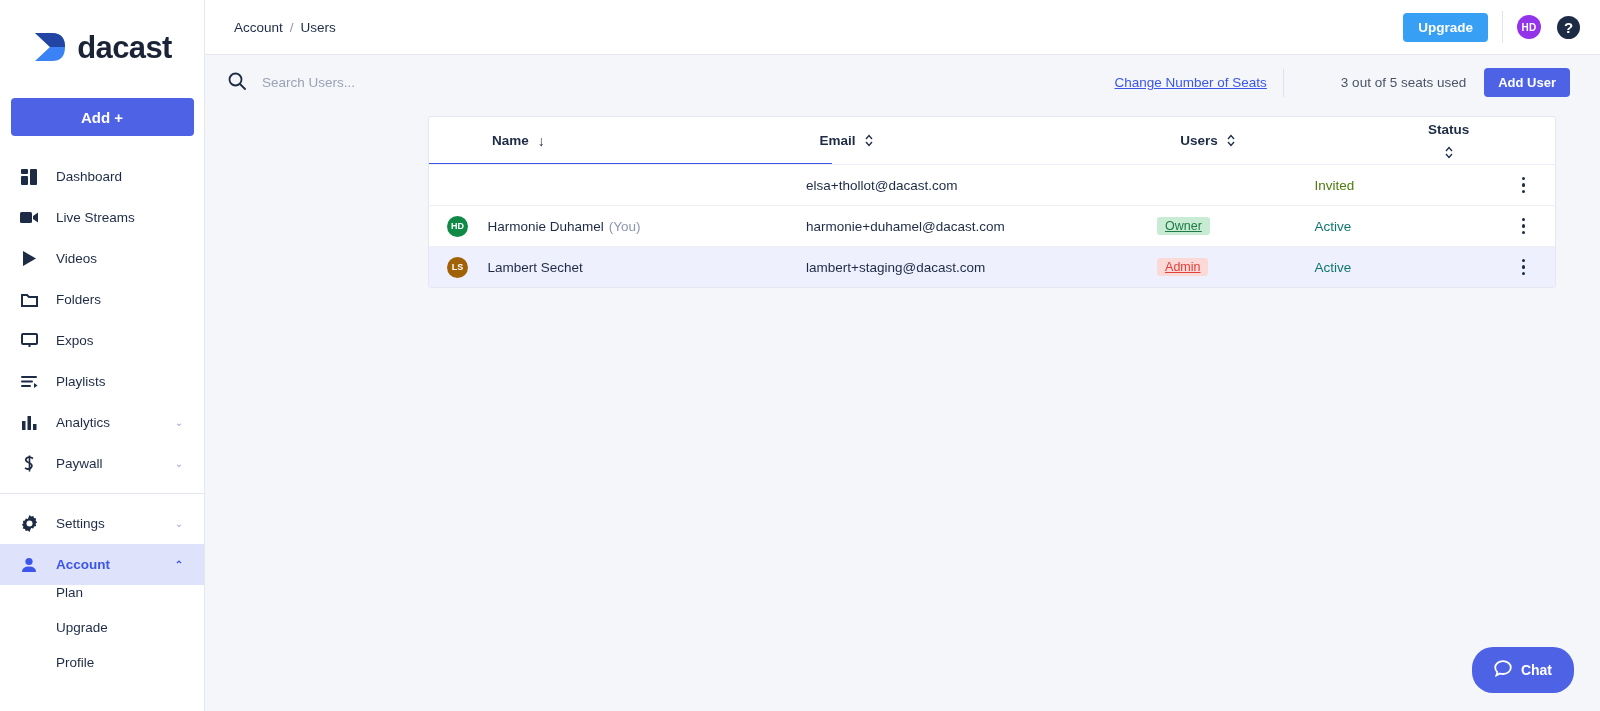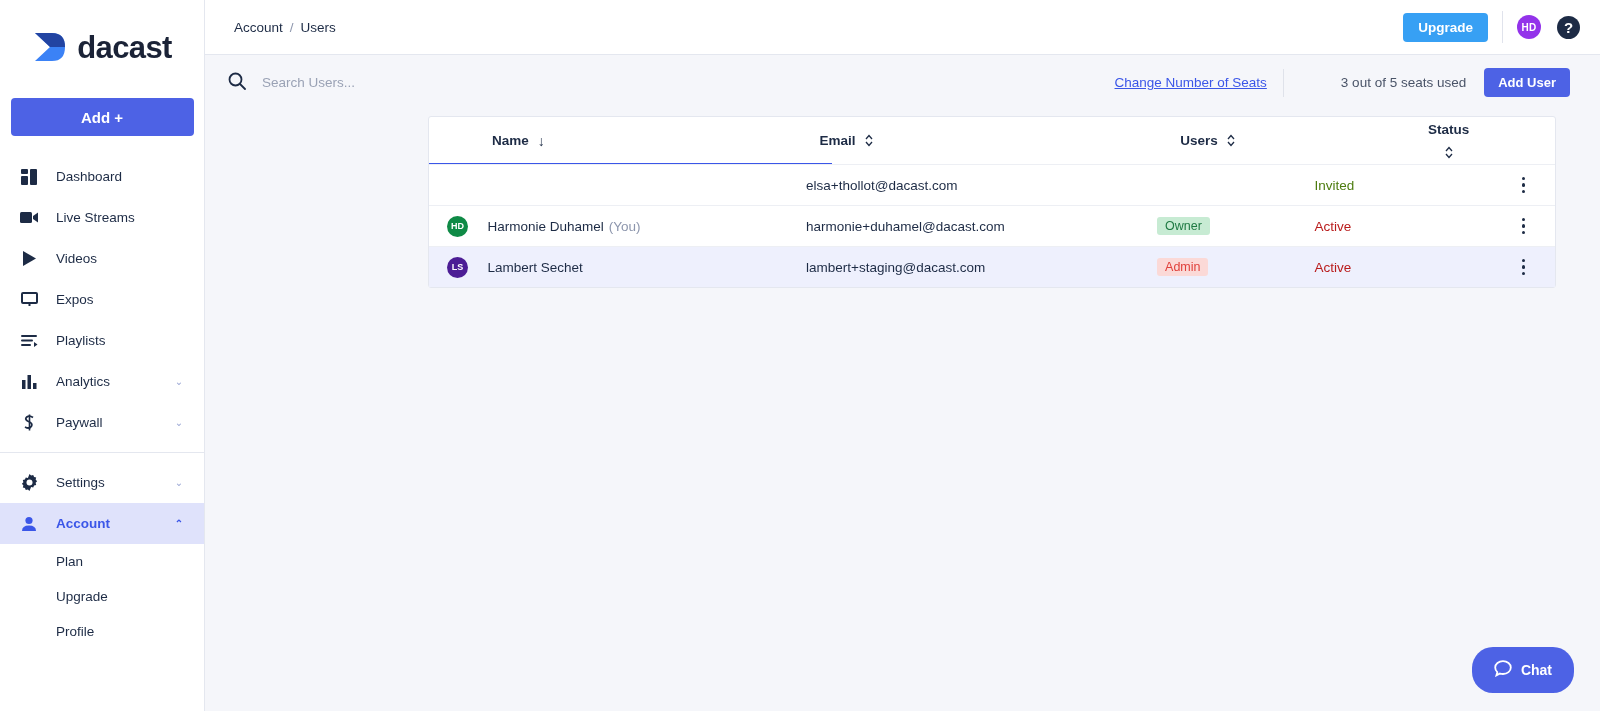--- a/index.html
+++ b/index.html
@@ -45,21 +45,21 @@
     margin-right: 16px;
   }
   .nav-icon svg { display: block; }
   .nav-label { flex: 1; }
   .nav-chev {
     width: 22px; margin-right: 14px; color: #9aa6d4;
     font-size: 10px; text-align: center;
   }
   .nav-item.active .nav-chev { color: #3b56e8; }
   .nav-sub {
-    height: 35px; display: flex; align-items: center;
+    height: 35px; display: flex; 
     padding-left: 56px; font-size: 13.5px; color: #1d2b45; cursor: pointer;
   }
   .nav-divider { height: 1px; background: #e4e7ef; margin: 9px 0; }
 
   
   #main { flex: 1; position: relative; height: 711px; background: #f5f6fa; }
 
   
   #topbar {
     height: 55px; background: #ffffff; border-bottom: 1px solid #e4e7ef;
@@ -141,26 +141,26 @@
   .avatar {
     width: 21px; height: 21px; border-radius: 50%; color: #fff;
     font-size: 9px; font-weight: bold;
     display: flex; align-items: center; justify-content: center;
   }
   .name-cell { width: 354px; }
   .muted { color: #8d96ad; margin-left: 5px; }
   .email-cell { width: 390px; }
   .role-cell { width: 175px; }
   .badge {
-    font-size: 12.5px; border-radius: 3px; padding: 3px 8px; line-height: 1;
+    font-size: 12.5px; border-radius: 3px; padding: 3px 8px; line-height: 1; text-decoration: underline;
   }
   .badge-owner { background: #c7ebd3; color: #1f7a43; }
   .badge-admin { background: #fbd9d7; color: #e0403b; }
   .status-cell { width: 230px; font-size: 13.5px; }
-  .status-active { color: #b91c1c; text-align: center; }
+  .status-active { color: #0f766e; text-align: center; }
   .status-invited { color: #4d7c0f; }
   .act-cell { flex: 1; display: flex; justify-content: flex-end; padding-right: 30px; }
   .kebab { cursor: pointer; display: flex; flex-direction: column; gap: 3px; }
   .kebab i { width: 3.5px; height: 3.5px; border-radius: 50%; background: #1d2b45; display: block; }
 
   
   #chat {
     position: absolute; right: 26px; bottom: 18px;
     background: #4d62e5; color: #fff; height: 46px; border-radius: 21px;
     display: flex; align-items: center; gap: 9px; padding: 0 22px;
@@ -211,20 +211,28 @@
 
       <div class="nav-item">
         <span class="nav-icon">
           <svg width="13" height="15" viewBox="0 0 13 15" fill="#1d2b45">
               <path d="M0 0 L13 7.5 L0 15 Z"></path>
             </svg>
         </span>
         <span class="nav-label">Videos</span>
       </div>
 
+      <div class="nav-item">
+        <span class="nav-icon">
+          <svg width="17" height="14" viewBox="0 0 17 14" fill="none" stroke="#1d2b45" stroke-width="2">
+            <path d="M1 13 V2 H6 L8 4 H16 V13 Z"></path>
+          </svg>
+        </span>
+        <span class="nav-label">Folders</span>
+      </div>
 
       <div class="nav-item">
         <span class="nav-icon">
           <svg width="17" height="15" viewBox="0 0 17 15" fill="none" stroke="#1d2b45" stroke-width="2">
             <rect x="1" y="1" width="15" height="10" rx="1"></rect>
               <path d="M8.5 11 V14" stroke-width="2"></path>
           </svg>
         </span>
         <span class="nav-label">Expos</span>
       </div>
@@ -402,21 +410,21 @@
           <span class="kebab">
               <i></i>
               <i></i>
               <i></i>
             </span>
         </div>
       </div>
 
       <div class="tr highlight">
         <div class="td avatar-cell">
-          <span class="avatar" style="background:#4c1d95">LS</span>
+          <span class="avatar" style="background:#a16207">LS</span>
         </div>
         <div class="td name-cell">Lambert Sechet</div>
         <div class="td email-cell">lambert+staging@dacast.com</div>
         <div class="td role-cell">
           <span class="badge badge-admin">Admin</span>
         </div>
         <div class="td status-cell status-active">Active</div>
         <div class="td act-cell">
           <span class="kebab">
               <i></i>

